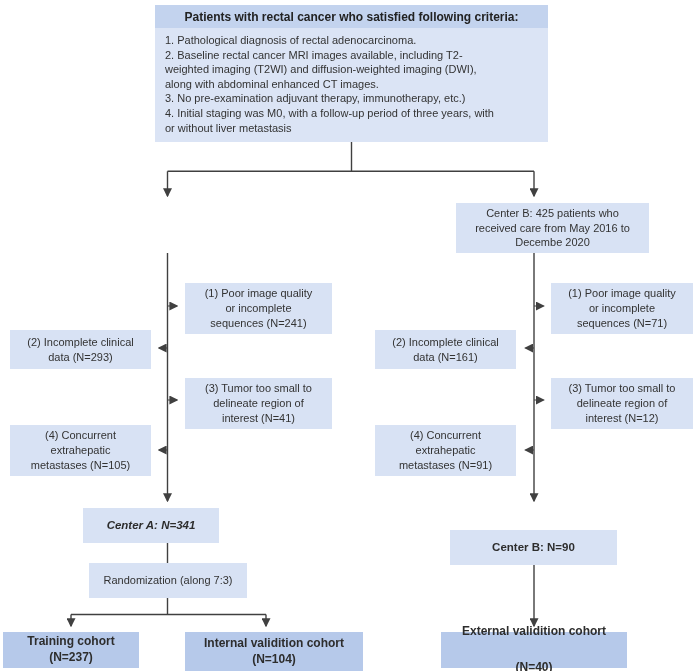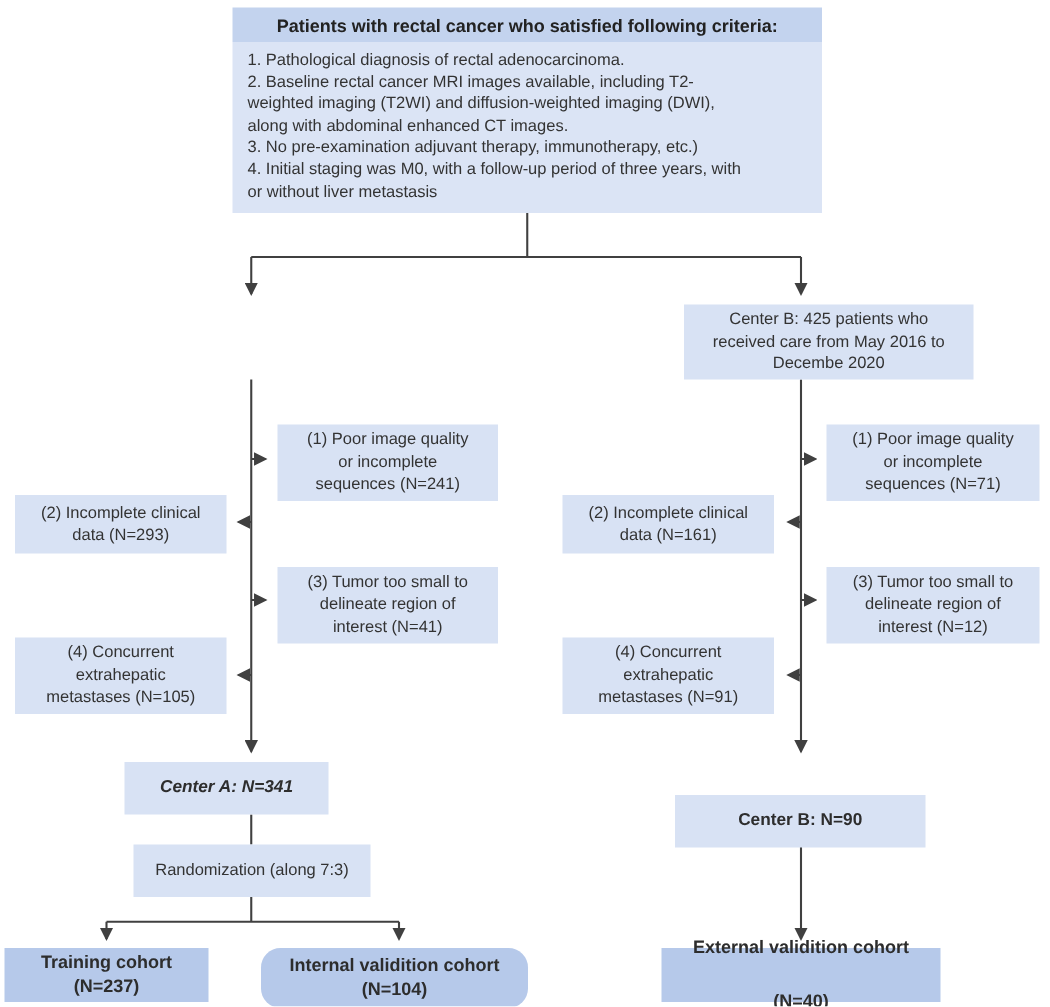--- a/index.html
+++ b/index.html
@@ -72,21 +72,21 @@
   .excl-a3   { left: 185px; top: 378px; width: 147px; height: 51px; }
   .excl-a4   { left: 10px;  top: 425px; width: 141px; height: 51px; }
   .excl-b1   { left: 551px; top: 283px; width: 142px; height: 51px; }
   .excl-b2   { left: 375px; top: 330px; width: 141px; height: 39px; }
   .excl-b3   { left: 551px; top: 378px; width: 142px; height: 51px; }
   .excl-b4   { left: 375px; top: 425px; width: 141px; height: 51px; }
   .total-a   { left: 83px;  top: 508px; width: 136px; height: 35px; font-style: italic; }
   .total-b   { left: 450px; top: 530px; width: 167px; height: 35px; }
   .random    { left: 89px;  top: 563px; width: 158px; height: 35px; }
   .training  { left: 3px;   top: 632px; width: 136px; height: 36px; }
-  .internal  { left: 174px; top: 632px; width: 178px; height: 40px; border-radius: 13px; }
+  .internal  { left: 185px; top: 632px; width: 178px; height: 40px; }
   .external  { left: 441px; top: 632px; width: 186px; height: 36px; gap: 20px; }
 </style>
 </head>
 <body>
 
 <div class="stage">
 
   <svg class="connectors" viewBox="0 0 700 671" xmlns="http://www.w3.org/2000/svg">
     <defs>
       <marker id="arrowhead" viewBox="0 0 10 10" refX="8.5" refY="5" markerWidth="9" markerHeight="9" markerUnits="userSpaceOnUse" orient="auto">

